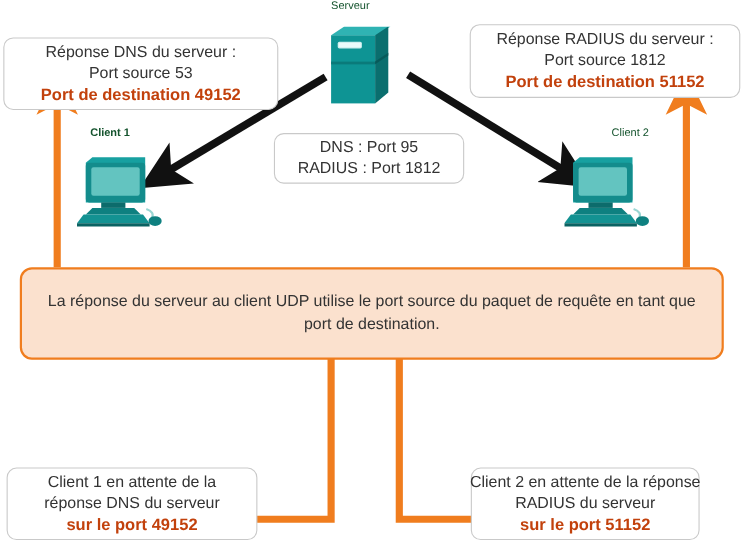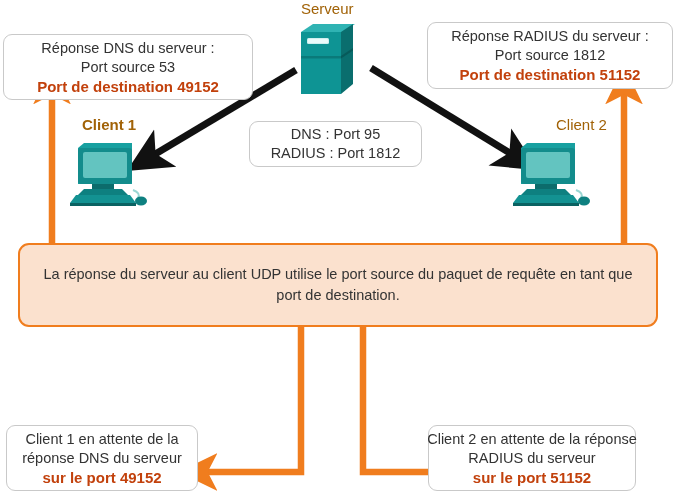--- a/index.html
+++ b/index.html
@@ -63,22 +63,22 @@
     text-align: center;
     color: #333333;
     font-size: 14.5px;
     line-height: 21px;
     z-index: 6;
     padding: 0 16px;
   }
   
   .node-label {
     position: absolute;
-    color: #a16207;
-    font-size: 15px;
+    color: #14532d;
+    font-size: 10px;
     white-space: nowrap;
     z-index: 4;
   }
   
   .device { position: absolute; z-index: 4; }
 </style>
 </head>
 <body>
 
 <div id="canvas">
@@ -193,21 +193,21 @@
     <span class="ln">RADIUS : Port 1812</span>
   </div>
 
   <div id="message-box">
     <div>
       <span class="ln">La réponse du serveur au client UDP utilise le port source du paquet de requête</span>
       <span class="ln">en tant que port de destination.</span>
     </div>
   </div>
 
-  <div class="callout" style="left:6px; top:425px; width:192px; height:66px;">
+  <div class="callout" style="left:6px; top:425px; width:228px; height:66px;">
     <span class="ln">Client 1 en attente de la</span>
     <span class="ln">réponse DNS du serveur</span>
     <span class="ln hl">sur le port 49152</span>
   </div>
 
   <div class="callout" style="left:428px; top:425px; width:208px; height:66px;">
     <span class="ln">Client 2 en attente de la réponse</span>
     <span class="ln">RADIUS du serveur</span>
     <span class="ln hl">sur le port 51152</span>
   </div>

